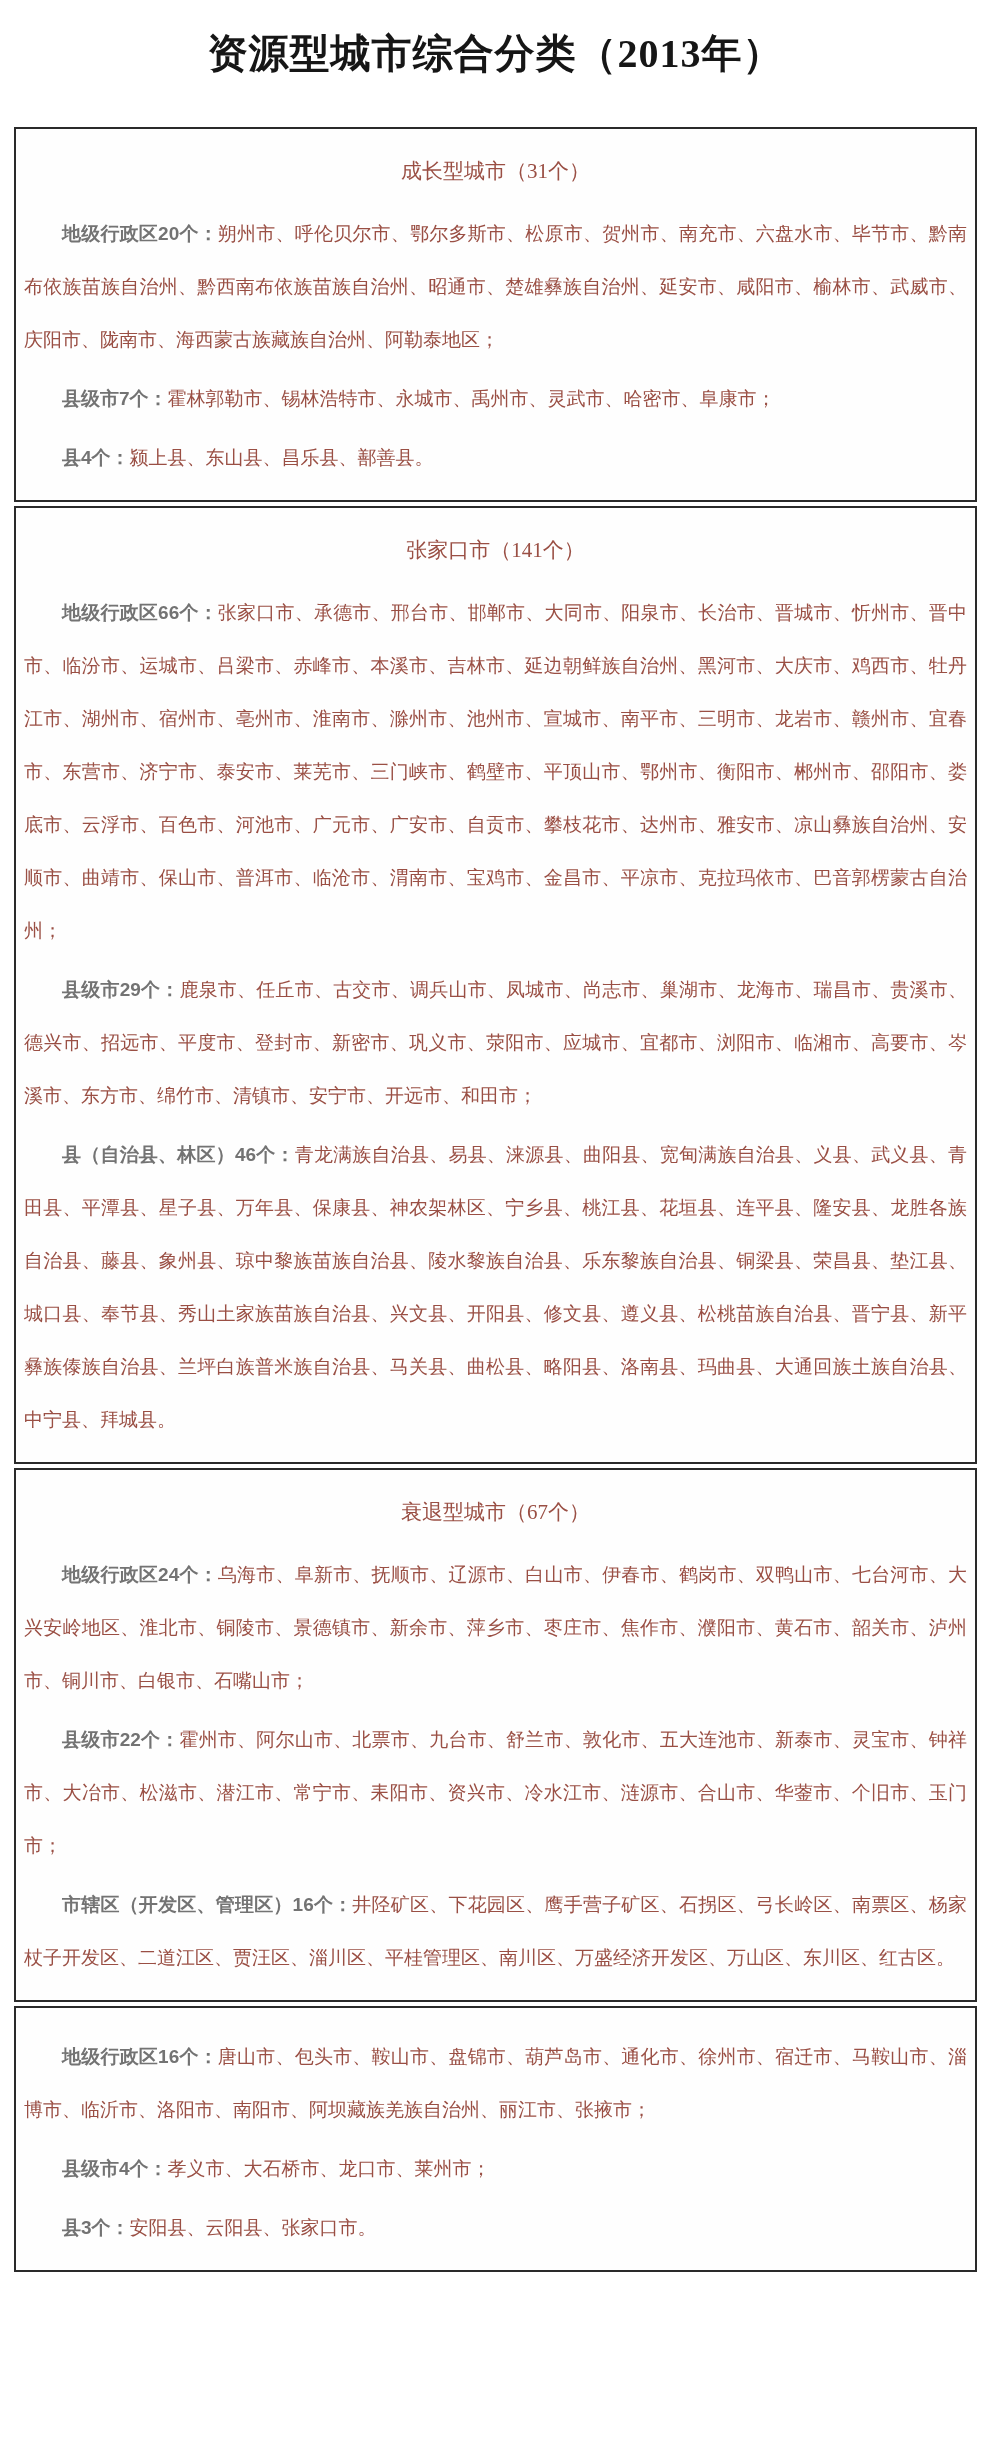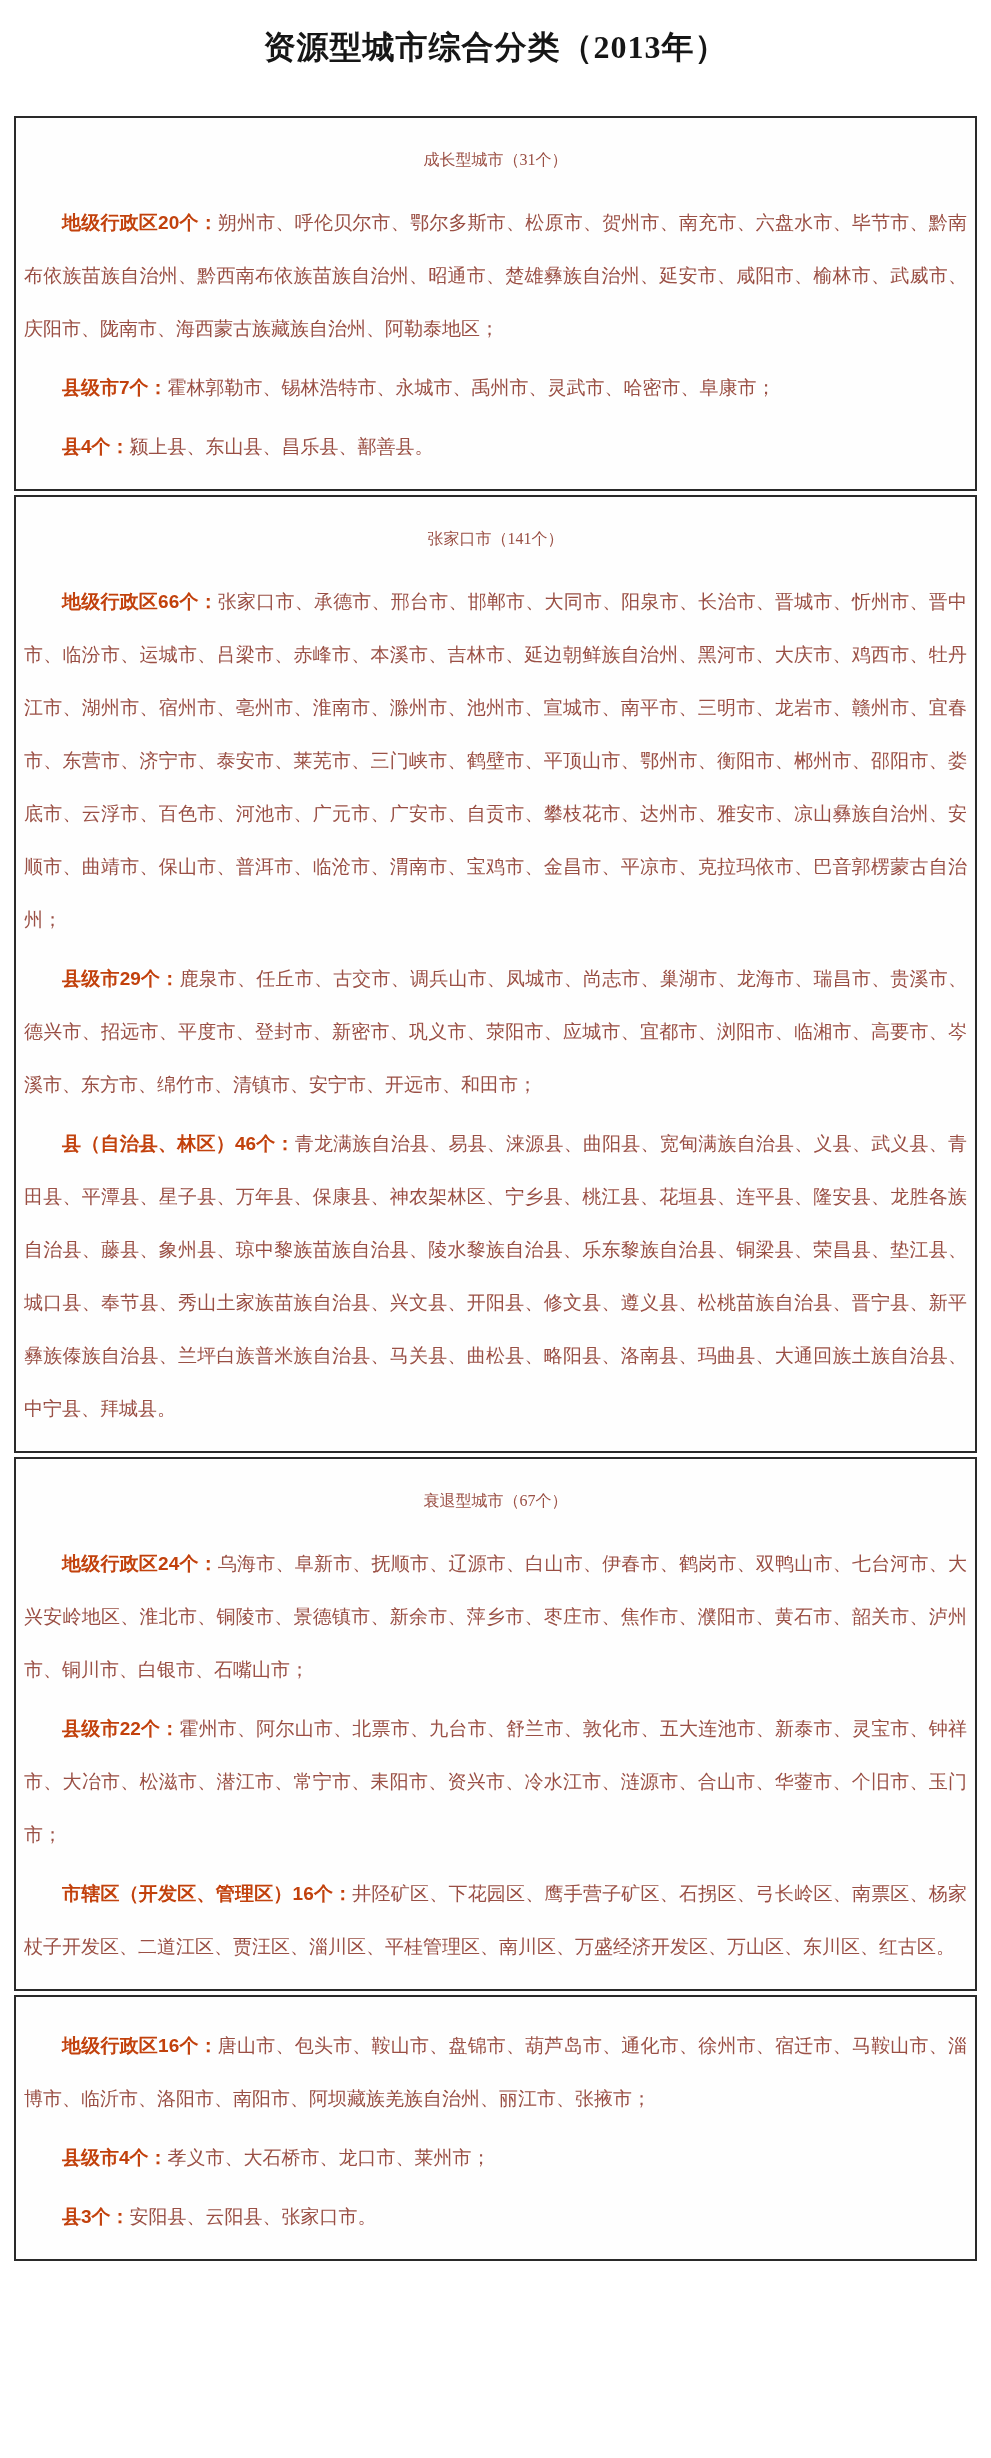--- a/index.html
+++ b/index.html
@@ -8,54 +8,54 @@
     min-height:2458px;
     margin:0 auto;
     background:#ffffff;
     box-sizing:border-box;
     font-family:"Liberation Serif","DejaVu Serif",serif;
   }
   .doc-title{
     margin:0;
     padding:26px 0 46px 0;
     text-align:center;
-    font-size:32px;
+    font-size:40px;
     font-weight:bold;
     letter-spacing:1px;
     color:#161616;
     font-family:"Liberation Serif","DejaVu Serif",serif;
   }
   .section{
     margin:0 14px 4px 14px;
     border:2px solid #2a2a2a;
     padding:22px 8px 16px 8px;
     box-sizing:border-box;
     background:#fefefe;
   }
   .sec-title{
     text-align:center;
-    font-size:16px;
+    font-size:21px;
     line-height:40px;
     margin-bottom:16px;
     color:#9a4f44;
     font-weight:normal;
   }
   .entry{
     margin:0;
     text-indent:2em;
     text-align:justify;
     font-size:19px;
     line-height:53px;
     color:#9a4f44;
   }
   .entry + .entry{margin-top:6px;}
   .lbl{
     font-family:"Liberation Sans","DejaVu Sans",sans-serif;
     font-weight:bold;
-    color:#c2410c;
+    color:#737373;
   }
 </style>
 </head>
 <body>
 
 <div class="page">
 
   <h1 class="doc-title">资源型城市综合分类（2013年）</h1>
 
   <section class="section">

